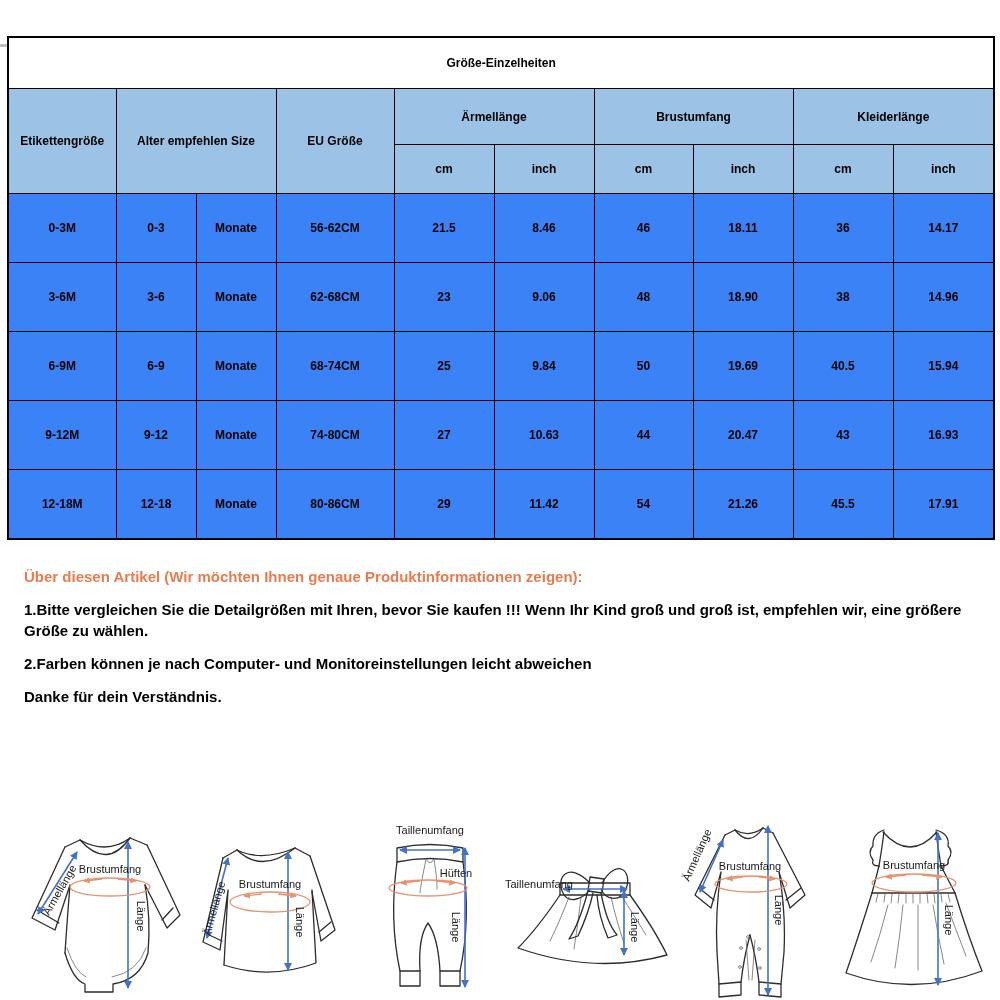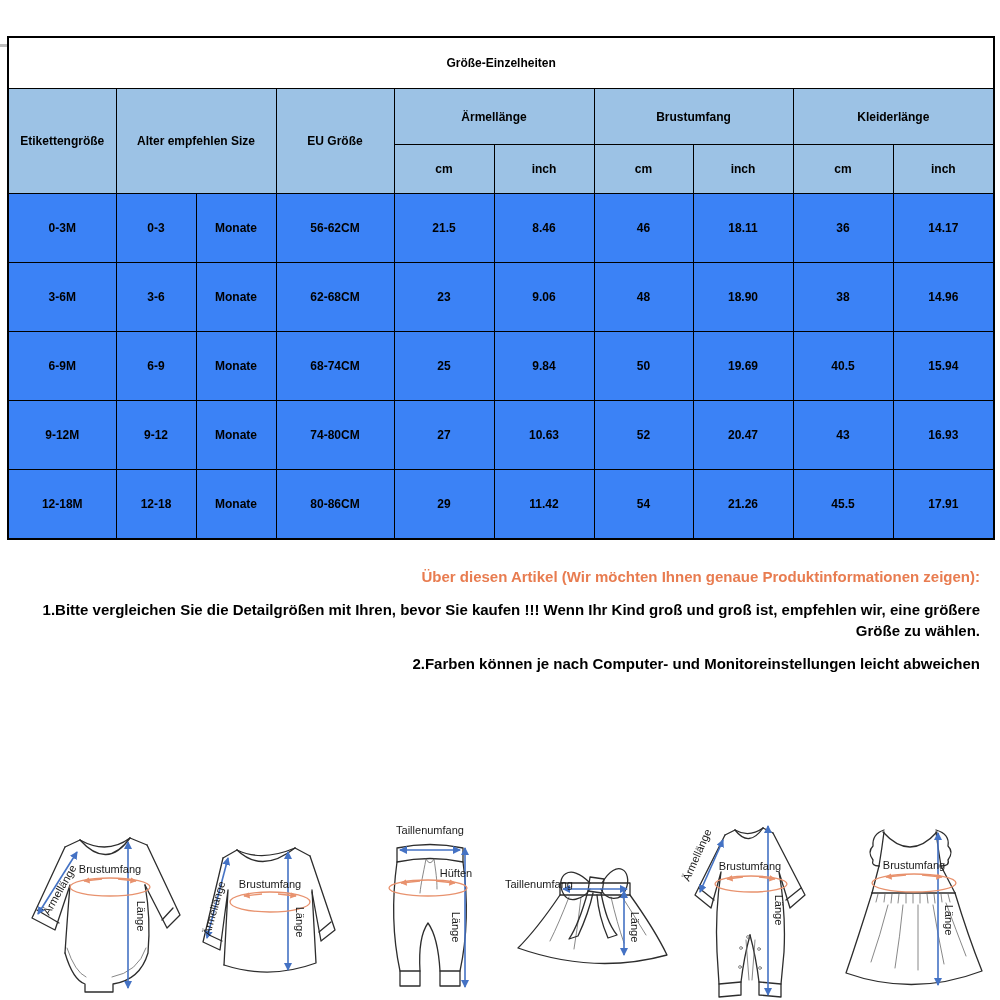--- a/index.html
+++ b/index.html
@@ -17,21 +17,21 @@
     border:1px solid #000;font-weight:bold;text-align:center;vertical-align:middle;
     padding:0;font-size:12px;color:#000;
   }
   .title-cell{height:50px;background:#fff;font-size:13px;}
   .size-table thead tr.h1 th{height:55px;}
   .size-table thead tr.h2 th{height:48px;}
   .head{background:#9CC2E5;}
   .size-table tbody td{height:68px;background:#3b82f6;}
   
   .notes{position:absolute;left:24px;top:566px;width:956px;}
-  .notes p{margin:0 0 12px 0;font-size:15px;font-weight:bold;line-height:21px;color:#000;text-align:right;}
+  .notes p{margin:0 0 12px 0;font-size:15px;font-weight:bold;line-height:21px;color:#000;}
   .notes .heading{color:#E87C50;}
   
   .fig{position:absolute;}
   .outline{fill:none;stroke:#2d2d2d;stroke-width:1.3;stroke-linejoin:round;stroke-linecap:round;}
   .thin{fill:none;stroke:#6a6a6a;stroke-width:.8;stroke-linecap:round;}
   .blue{fill:none;stroke:#4472C4;stroke-width:1.6;}
   .orange{fill:none;stroke:#E8926E;stroke-width:1.3;}
   .fig text{font-size:11px;fill:#1a1a1a;font-weight:normal;}
 </style>
 </head>
@@ -121,21 +121,21 @@
         <td>40.5</td>
         <td>15.94</td>
       </tr>
       <tr>
         <td>9-12M</td>
         <td>9-12</td>
         <td>Monate</td>
         <td>74-80CM</td>
         <td>27</td>
         <td>10.63</td>
-        <td>52</td>
+        <td>44</td>
         <td>20.47</td>
         <td>43</td>
         <td>16.93</td>
       </tr>
       <tr>
         <td>12-18M</td>
         <td>12-18</td>
         <td>Monate</td>
         <td>80-86CM</td>
         <td>29</td>
@@ -145,20 +145,21 @@
         <td>45.5</td>
         <td>17.91</td>
       </tr>
     </tbody>
 </table>
 
 <div class="notes">
   <p class="heading">Über diesen Artikel (Wir möchten Ihnen genaue Produktinformationen zeigen):</p>
   <p>1.Bitte vergleichen Sie die Detailgrößen mit Ihren, bevor Sie kaufen !!! Wenn Ihr Kind groß und groß ist, empfehlen wir, eine größere Größe zu wählen.</p>
   <p>2.Farben können je nach Computer- und Monitoreinstellungen leicht abweichen</p>
+  <p>Danke für dein Verständnis.</p>
 </div>
 
 <svg class="fig" style="left:25px;top:830px" width="170" height="168" viewBox="0 0 170 168">
   <g>
     <path class="outline" d="M55,10 Q82,40 105,8"></path>
     <path class="outline" d="M55,10 Q82,25 105,8"></path>
     <path class="outline" d="M55,10 L40,17 M105,8 L122,15"></path>
     <path class="outline" d="M40,17 L7,88 L30,100 L45,55 Q42,92 40,123"></path>
     <path class="outline" d="M12,80 L34,93"></path>
     <path class="outline" d="M40,123 Q48,150 60,154 L60,162 L88,162 L88,154 Q115,150 123,123 Q126,88 120,55"></path>

